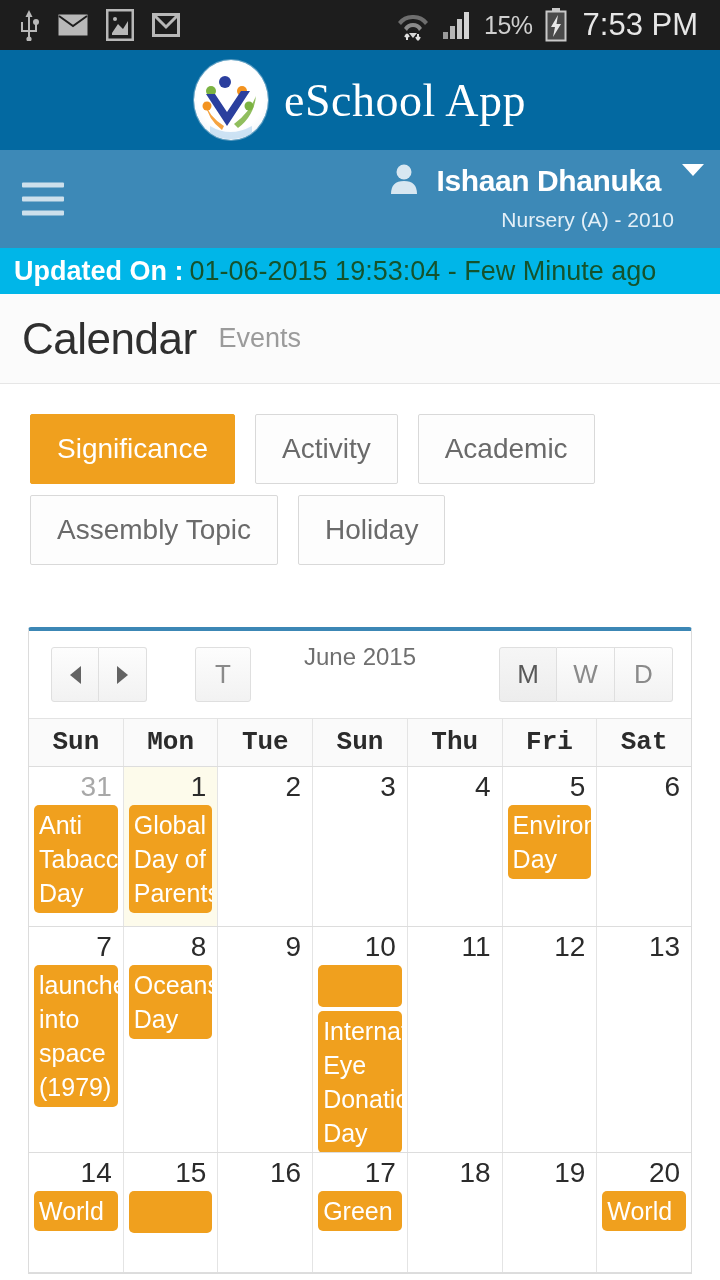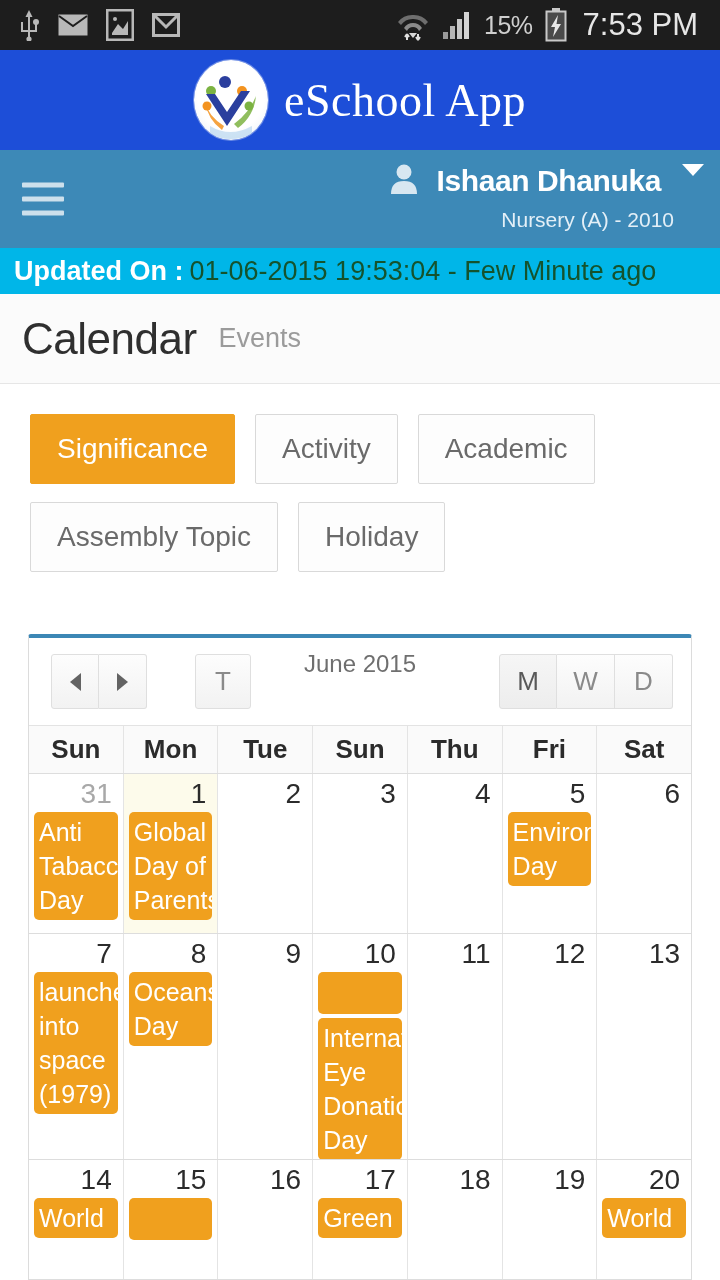--- a/index.html
+++ b/index.html
@@ -24,21 +24,21 @@
   .sb-batt-pct {
     font-size: 25px; color: #cfcfcf; letter-spacing: -0.5px;
   }
   .sb-clock {
     font-size: 31px; color: #e6e6e6; letter-spacing: 0px; margin-left: 4px;
   }
 
   
   .brandbar {
     height: 100px; width: 100%;
-    background: #1d4ed8;
+    background: #0369a1;
     display: flex; align-items: center; justify-content: center;
     gap: 16px;
   }
   .logo {
     width: 74px; height: 80px; border-radius: 50%;
     background: radial-gradient(circle at 50% 45%, #ffffff 58%, #f2f6fa 78%, #e3ecf3 100%);
     position: relative; overflow: hidden;
     box-shadow: 0 0 0 1px rgba(255,255,255,.35);
     flex: 0 0 auto;
   }
@@ -94,21 +94,21 @@
     background: #fbfbfb;
     border-bottom: 1px solid #e6e6e6;
     display: flex; align-items: center; padding-left: 22px; gap: 22px;
   }
   .pagetitle { font-size: 44px; color: #2f2f2f; font-weight: 400; letter-spacing: -0.5px; }
   .pagesub { font-size: 27px; color: #9b9b9b; font-weight: 400; }
 
   
   .filters {
     padding: 30px 0 0 30px;
-    display: flex; flex-wrap: wrap; gap: 18px 20px;
+    display: flex; flex-wrap: wrap; gap: 11px 20px;
     width: 700px;
   }
   .fbtn {
     height: 70px;
     border: 1px solid #d9d9d9;
     background: #fdfdfd;
     color: #6a6a6a;
     font-size: 28px;
     display: flex; align-items: center; justify-content: center;
     padding: 0 26px;
@@ -159,20 +159,21 @@
   .view-group .tbtn:last-child { border-radius: 0 3px 3px 0; }
   .view-group .tbtn.sel { background: linear-gradient(#f6f6f6, #ededed); color: #595959; }
 
   
   .dow-row { display: flex; background: #fafafa; border-bottom: 1px solid #dddddd; }
   .dow {
     flex: 1 1 0; min-width: 0;
     height: 47px; line-height: 47px; text-align: center;
     font-size: 26px; font-weight: 700; color: #2b2b2b;
     border-right: 1px solid #e4e4e4;
+    font-family: Liberation Mono, monospace;
   }
   .dow:last-child { border-right: none; }
 
   .week { display: flex; border-bottom: 1px solid #dddddd; }
   .week.w1 { height: 160px; }
   .week.w2 { height: 226px; }
   .week.w3 { height: 120px; }
   .daycell {
     flex: 1 1 0; min-width: 0;
     border-right: 1px solid #e4e4e4;

